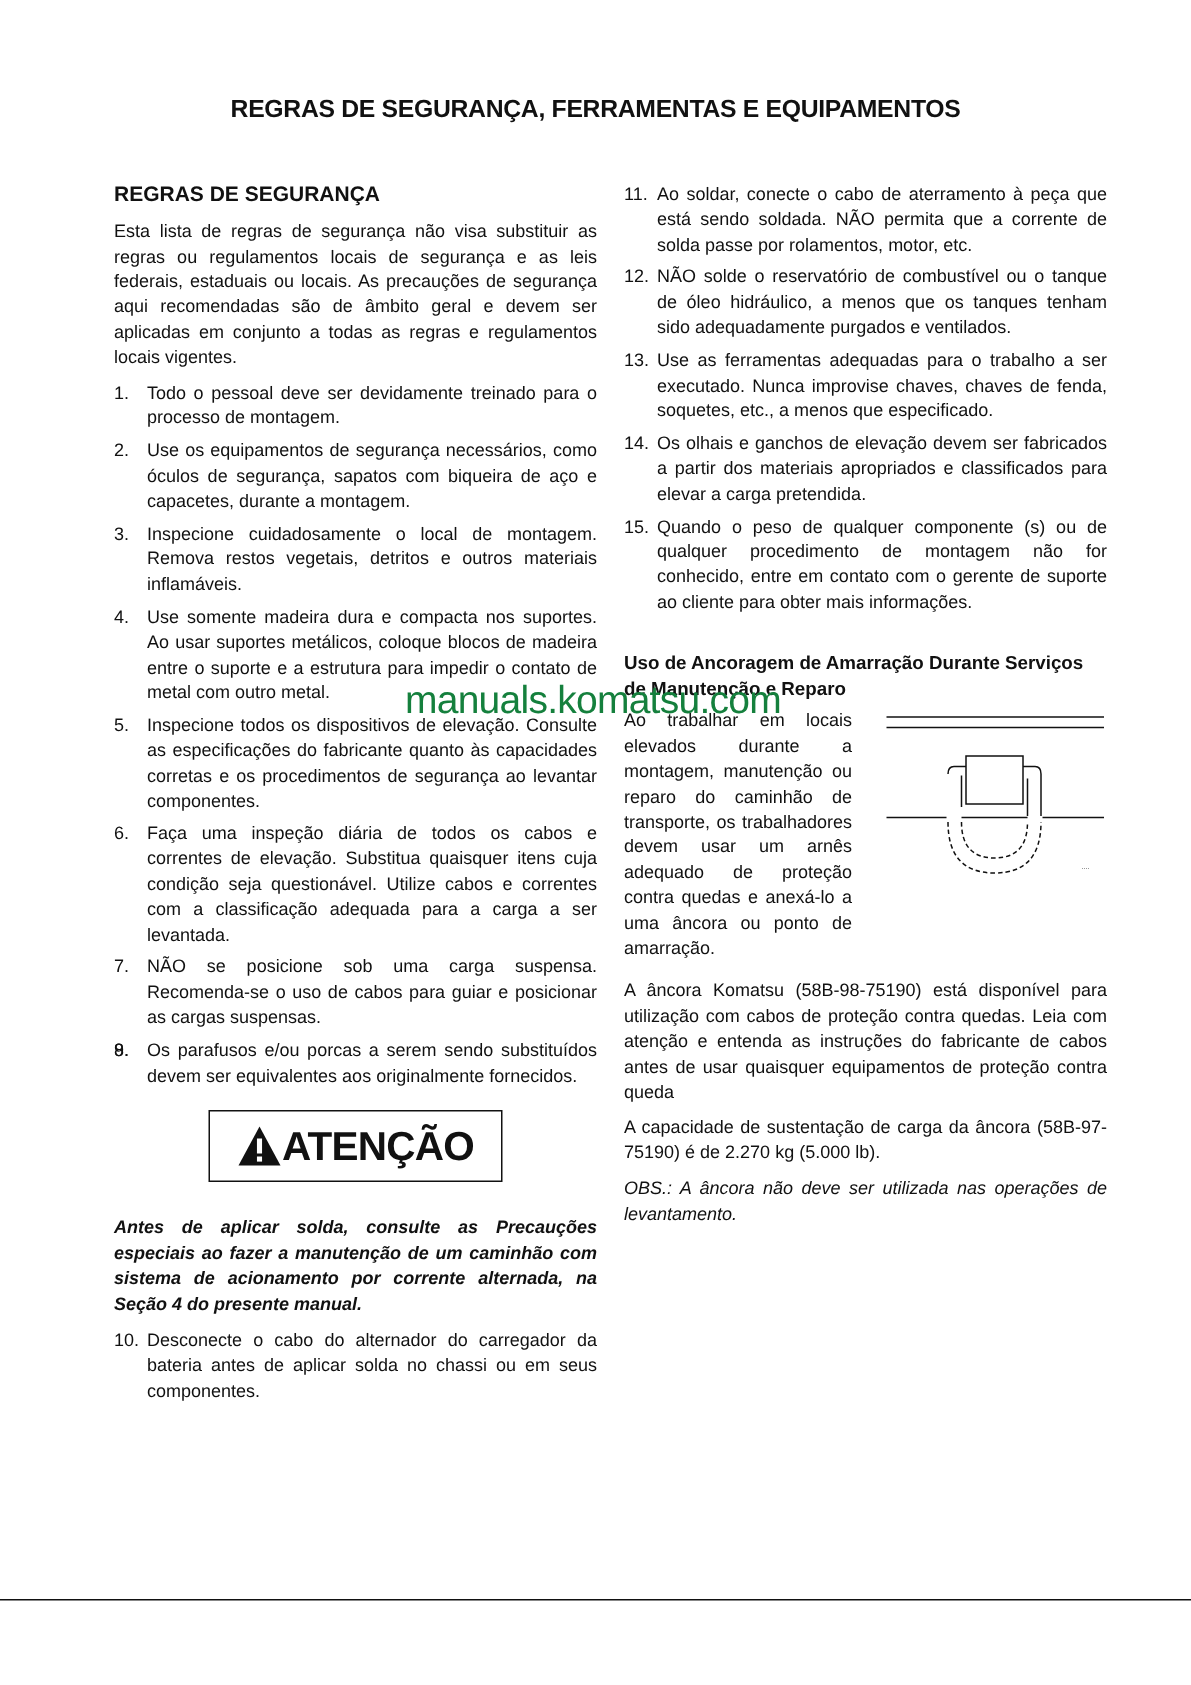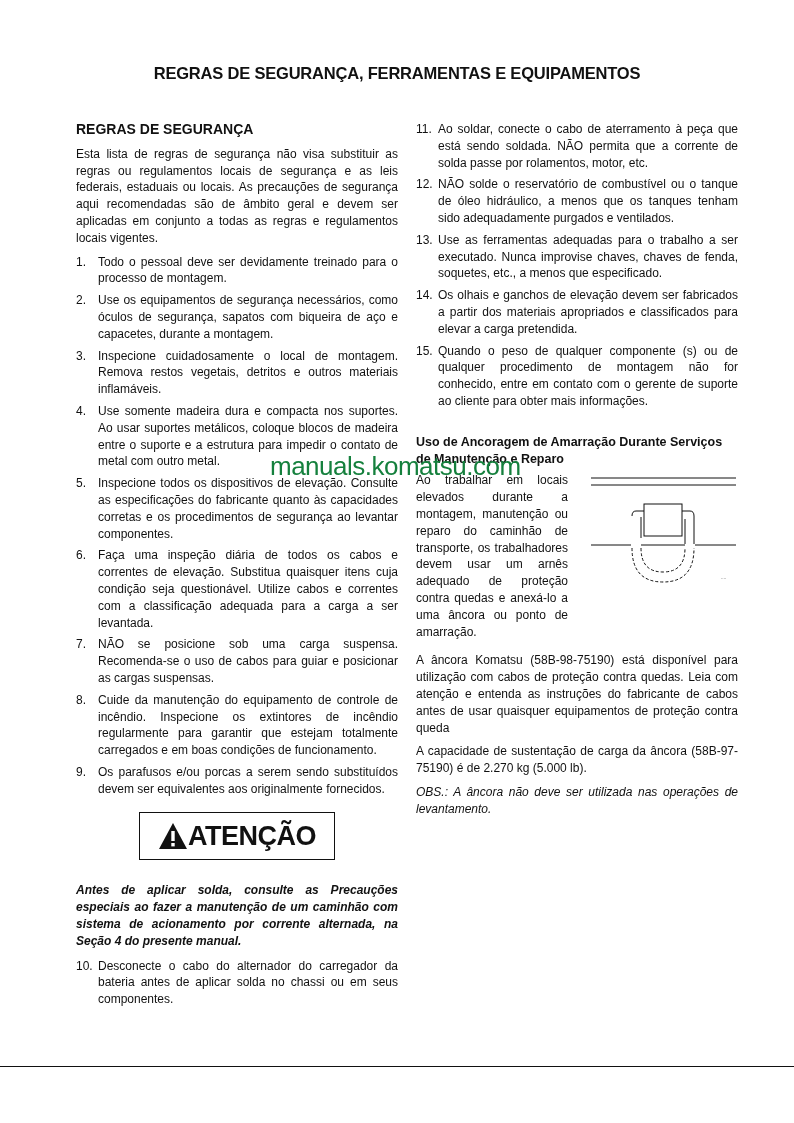--- a/index.html
+++ b/index.html
@@ -40,21 +40,21 @@
   <h2 class="section">REGRAS DE SEGURANÇA</h2>
   <p>Esta lista de regras de segurança não visa substituir as regras ou regulamentos locais de segurança e as leis federais, estaduais ou locais. As precauções de segurança aqui recomendadas são de âmbito geral e devem ser aplicadas em conjunto a todas as regras e regulamentos locais vigentes.</p>
   <ol class="rules">
     <li><span class="num">1.</span><span>Todo o pessoal deve ser devidamente treinado para o processo de montagem.</span></li>
     <li><span class="num">2.</span><span>Use os equipamentos de segurança necessários, como óculos de segurança, sapatos com biqueira de aço e capacetes, durante a montagem.</span></li>
     <li><span class="num">3.</span><span>Inspecione cuidadosamente o local de montagem. Remova restos vegetais, detritos e outros materiais inflamáveis.</span></li>
     <li><span class="num">4.</span><span>Use somente madeira dura e compacta nos suportes. Ao usar suportes metálicos, coloque blocos de madeira entre o suporte e a estrutura para impedir o contato de metal com outro metal.</span></li>
     <li><span class="num">5.</span><span>Inspecione todos os dispositivos de elevação. Consulte as especificações do fabricante quanto às capacidades corretas e os procedimentos de segurança ao levantar componentes.</span></li>
     <li><span class="num">6.</span><span>Faça uma inspeção diária de todos os cabos e correntes de elevação. Substitua quaisquer itens cuja condição seja questionável. Utilize cabos e correntes com a classificação adequada para a carga a ser levantada.</span></li>
     <li><span class="num">7.</span><span>NÃO se posicione sob uma carga suspensa. Recomenda-se o uso de cabos para guiar e posicionar as cargas suspensas.</span></li>
-    <li><span class="num">8.</span><span>Cuide da manutenção do equipamento de controle de incêndio. Inspecione os extintores de incêndio regularmente para garantir que estejam totalmente carregados e em boas condições de funcionamento.</span></li>
+    <li><span class="num">8.</span></li>
     <li><span class="num">9.</span><span>Os parafusos e/ou porcas a serem sendo substituídos devem ser equivalentes aos originalmente fornecidos.</span></li>
   </ol>
 
   <div class="warn-box">
     <svg viewBox="0 0 30 28">
       <polygon points="15,1 29,27 1,27" fill="#111"></polygon>
       <rect x="13.3" y="9" width="3.4" height="10" fill="#fff"></rect>
       <rect x="13.3" y="21" width="3.4" height="3.4" fill="#fff"></rect>
     </svg>
     <span class="label">ATENÇÃO</span>

